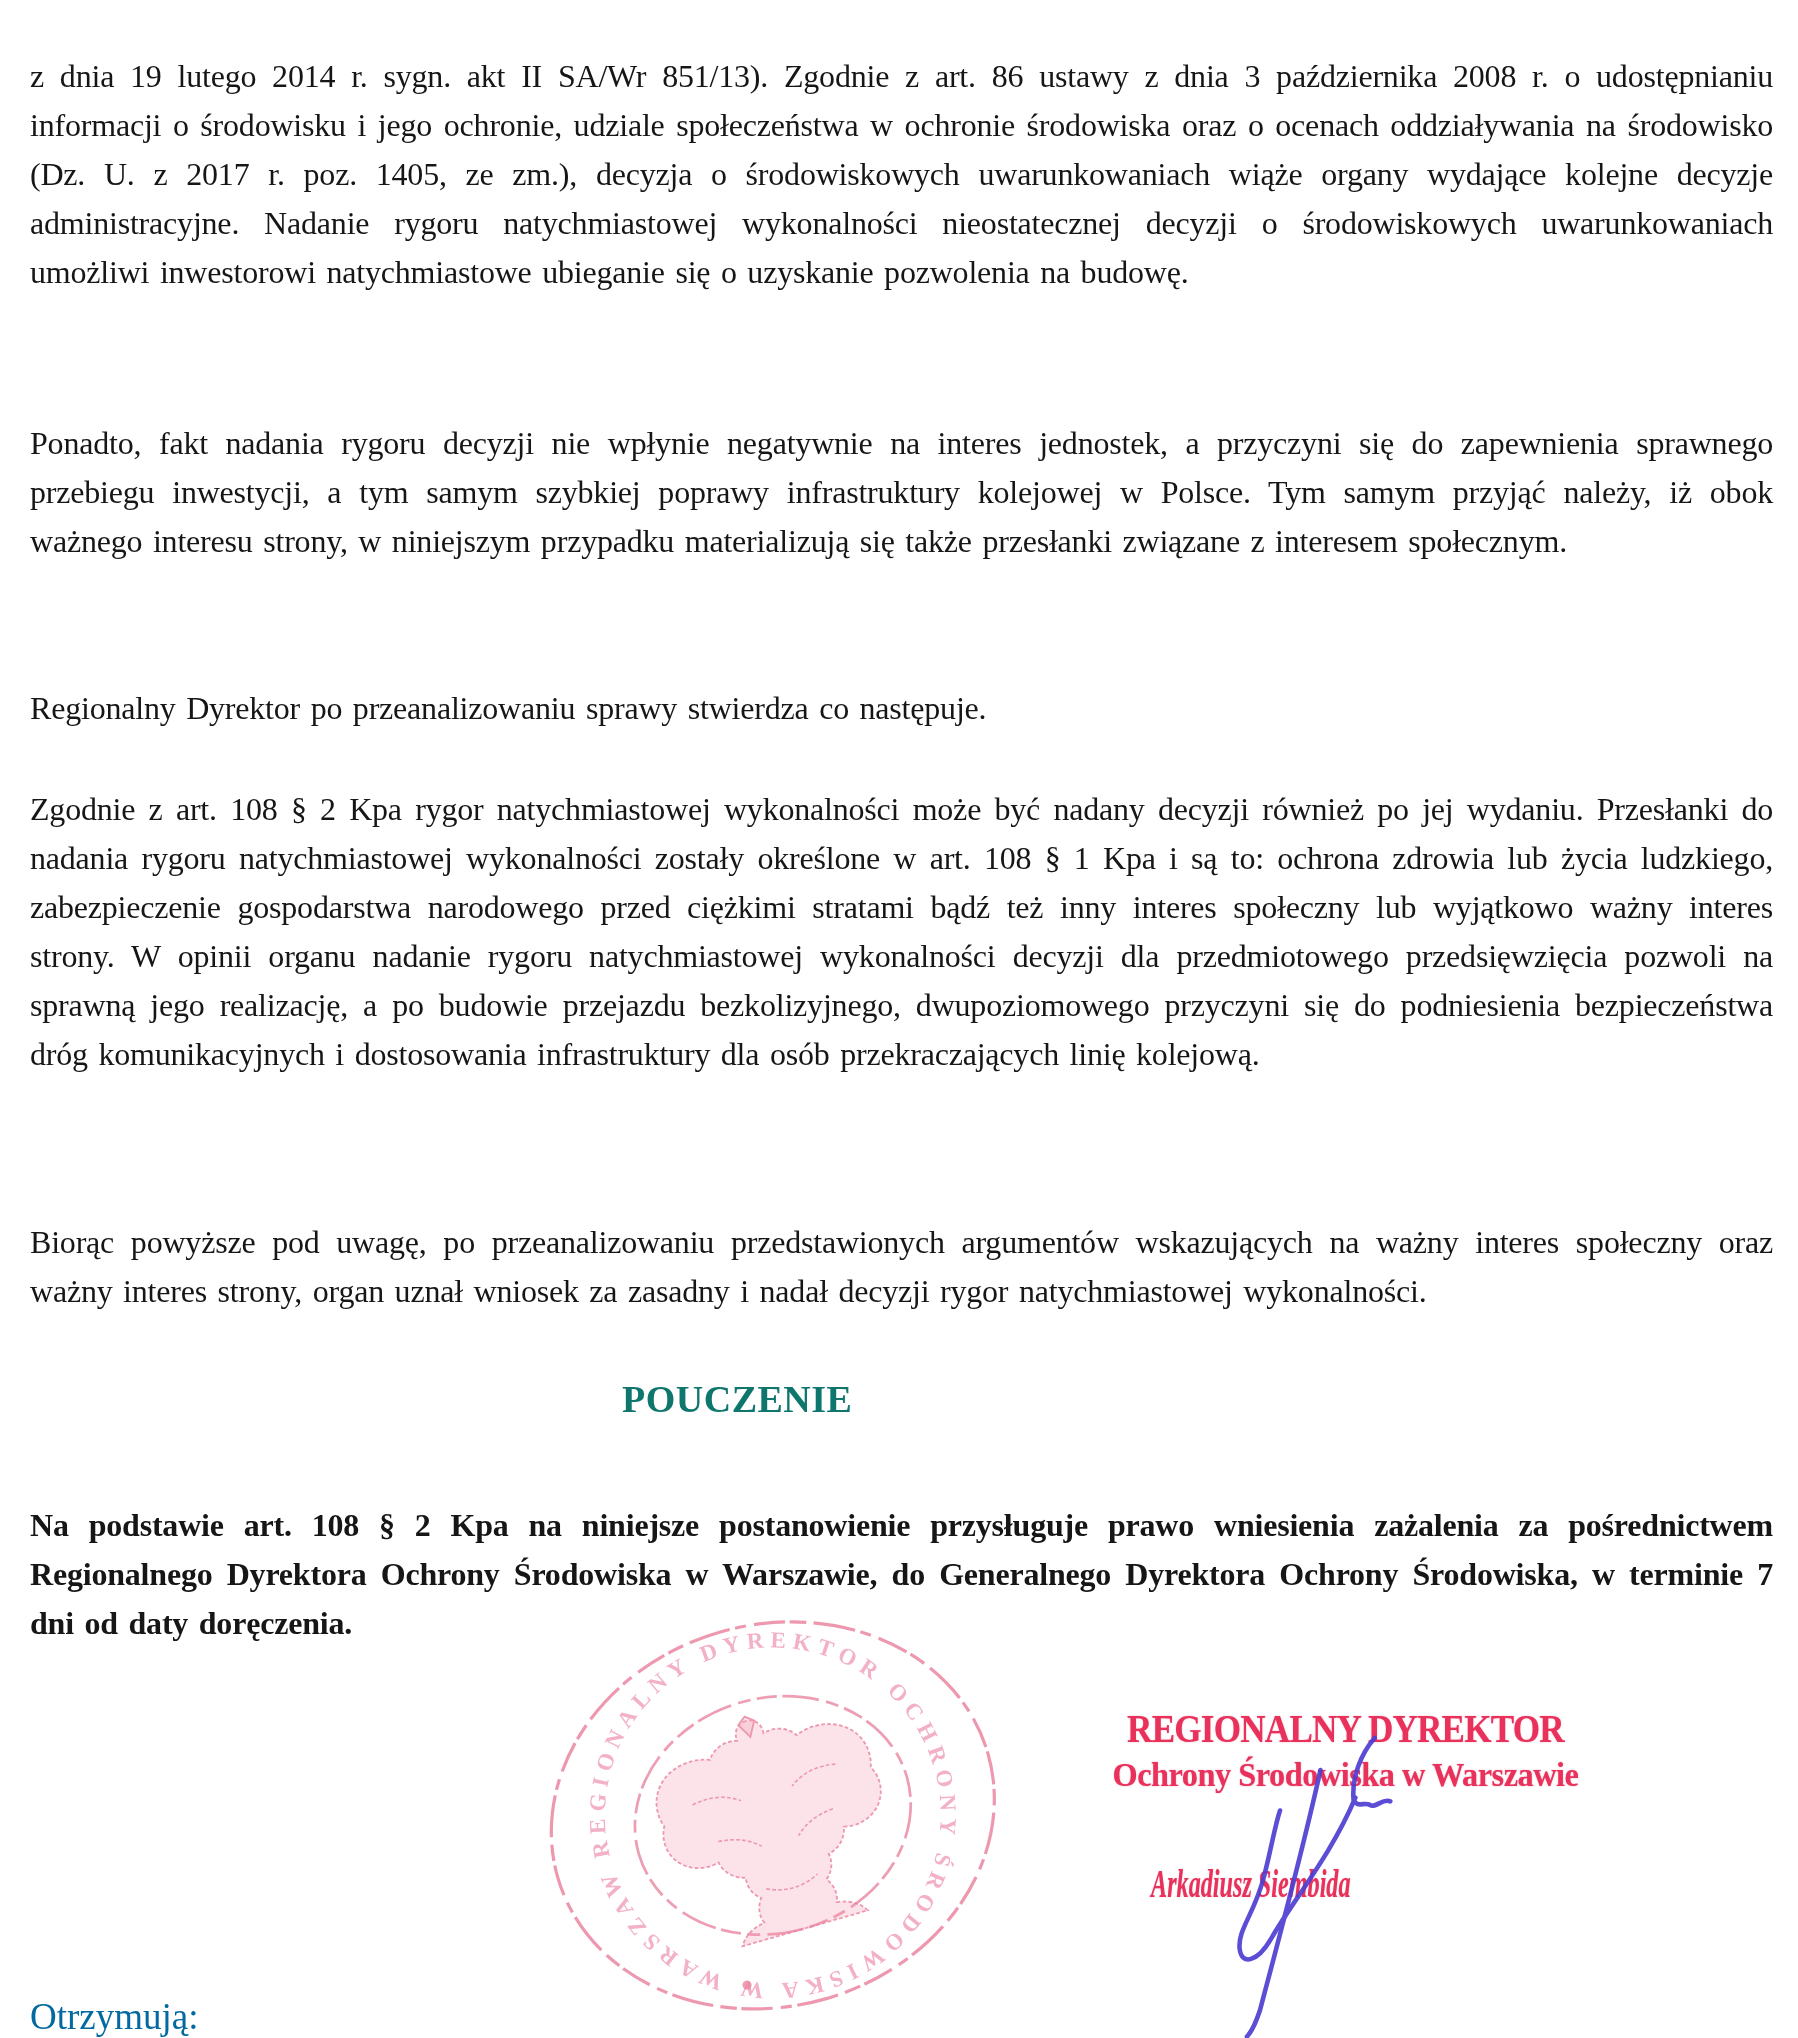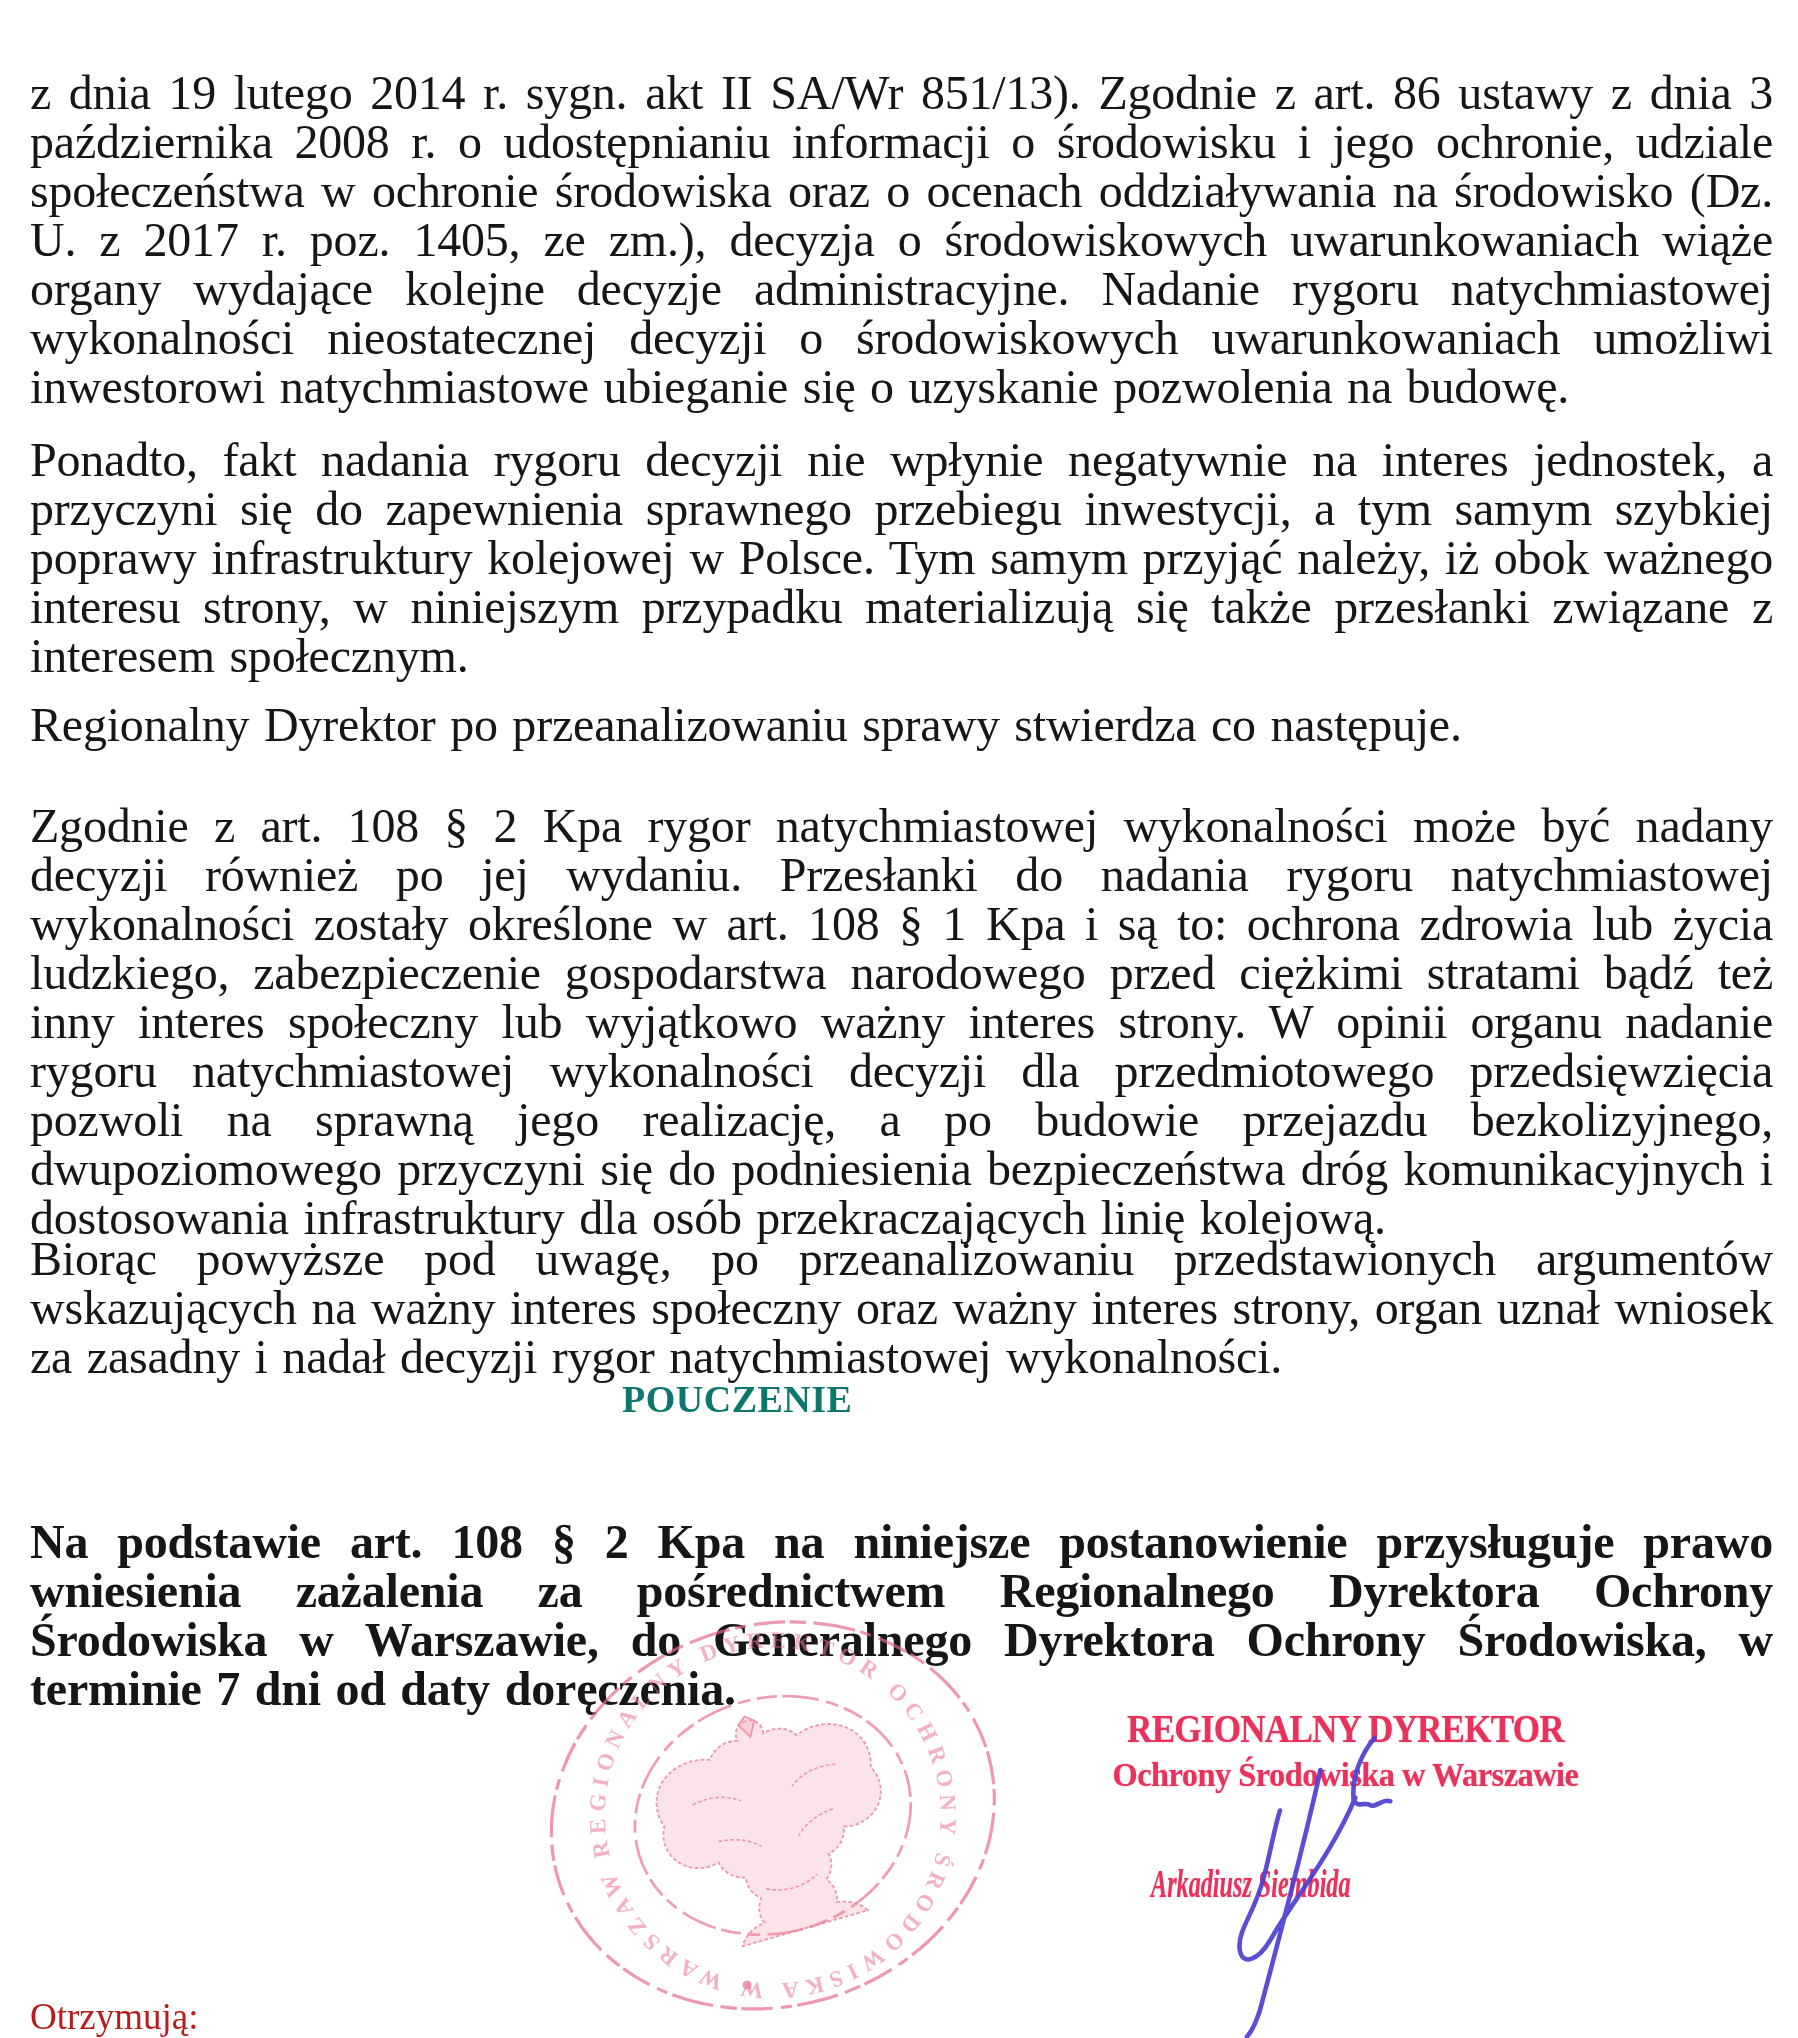--- a/index.html
+++ b/index.html
@@ -8,21 +8,21 @@
     width:1799px;height:2039px;
     background:#ffffff;
     overflow:hidden;
     font-family:"Liberation Serif","DejaVu Serif",serif;
     color:#161616;
   }
   .para{
     position:absolute;
     left:30px;
     width:1743px;
-    font-size:48px;
+    font-size:32px;
     line-height:49px;
     letter-spacing:-0.2px;
     word-spacing:2.8px;
     text-align:justify;
     text-align-last:left;
     hyphens:none;
     white-space:normal;
   }
   .single{ text-align:left; }
   #p1{top:20px;}
@@ -36,21 +36,21 @@
     left:622px; top:1377px;
     font-size:38px;
     font-weight:bold;
     letter-spacing:0.5px;
     color:#0f766e;
   }
   .footer-label{
     position:absolute;
     left:30px; top:1995px;
     font-size:37px;
-    color:#b91c1c;
+    color:#0369a1;
   }
   
   .office-stamp{
     position:absolute;
     left:1102px; top:1704px;
     width:487px;
     text-align:center;
     color:#e8315b;
     text-shadow:0 0 1.4px rgba(232,49,91,.55);
     transform:scale(.98,1.05);

